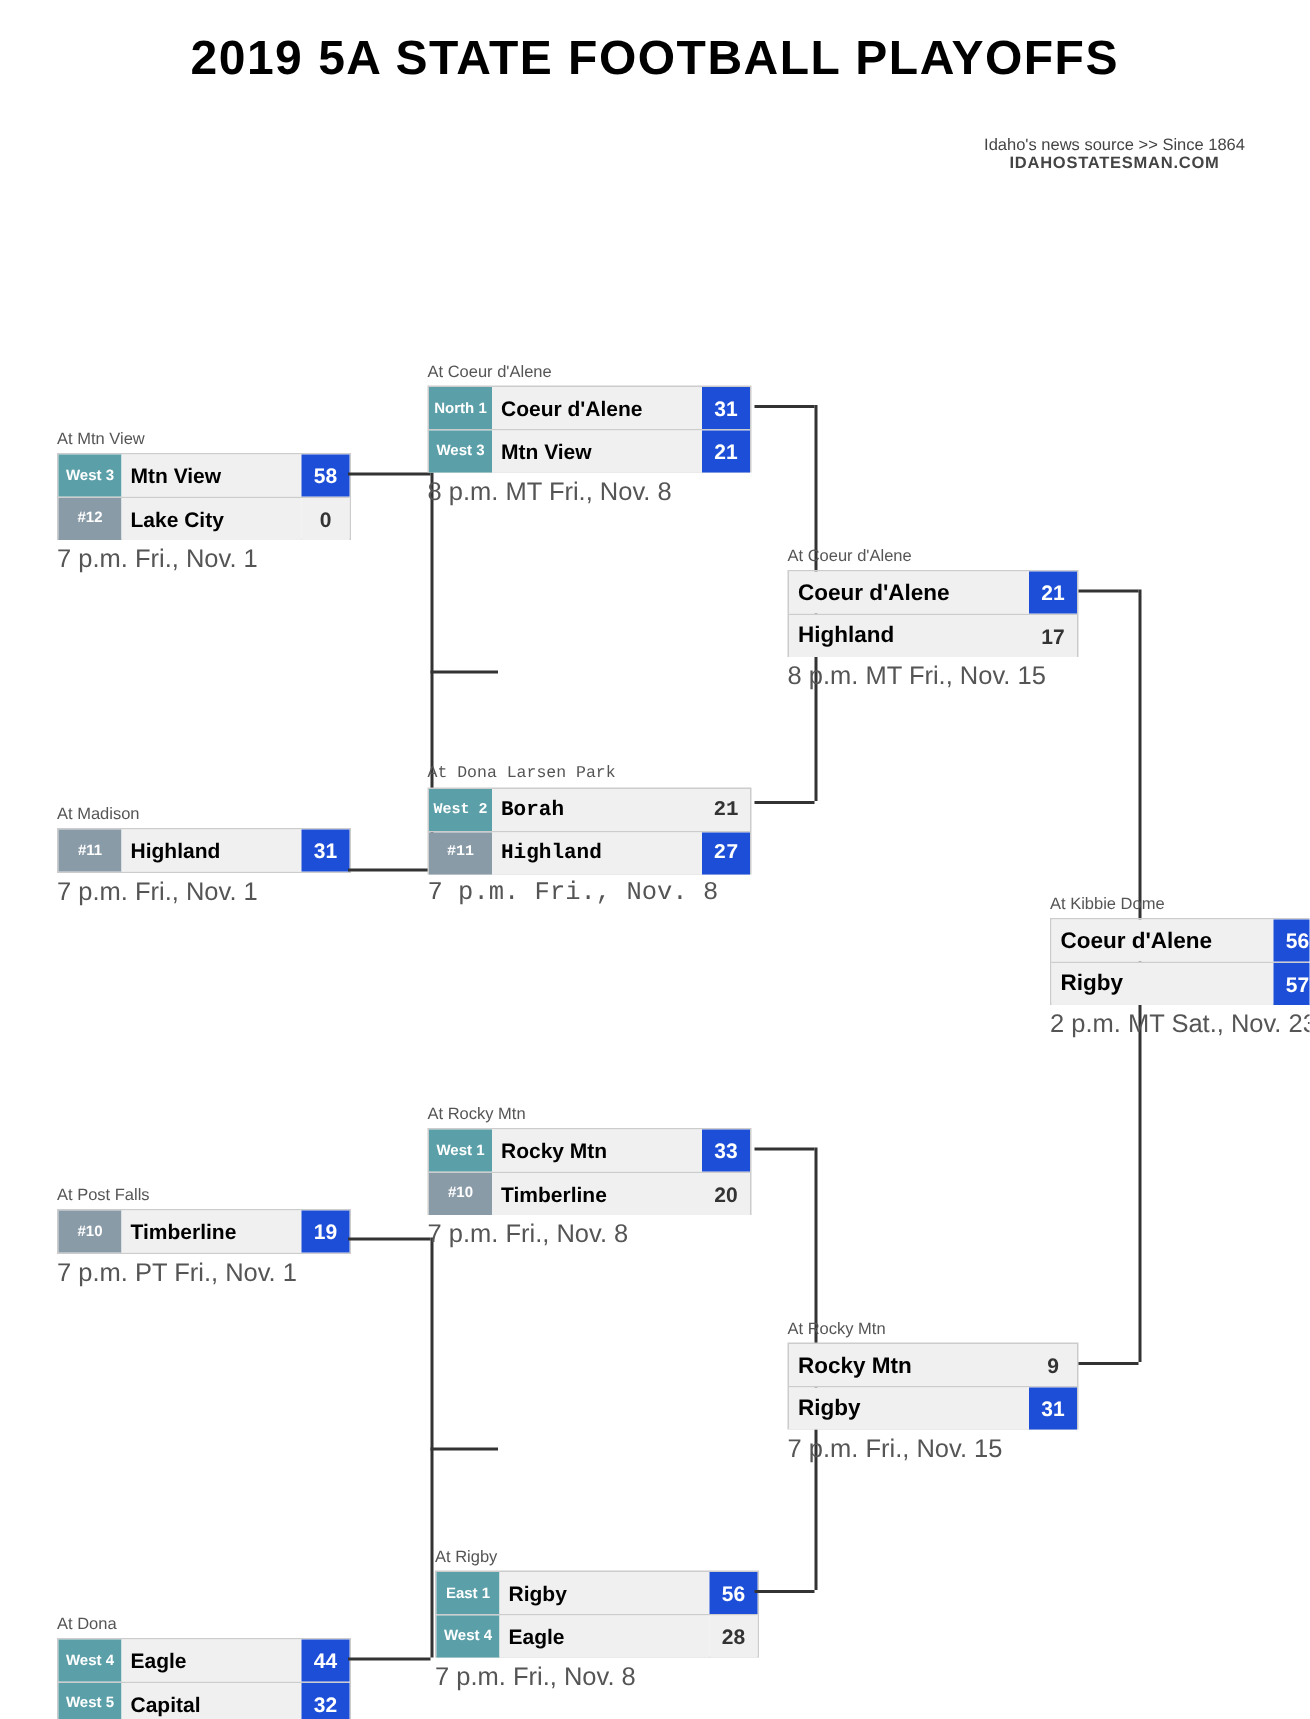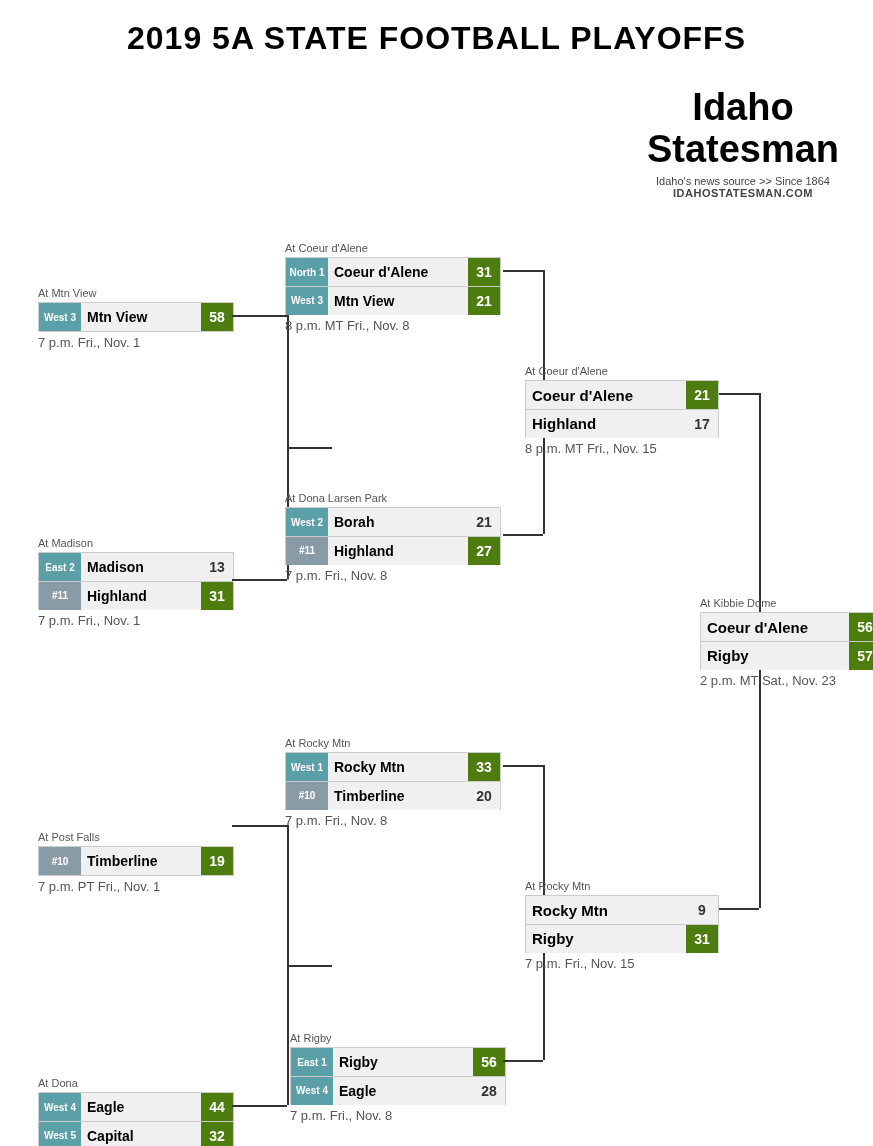--- a/index.html
+++ b/index.html
@@ -49,21 +49,21 @@
       display: flex;
       align-items: center;
       padding: 0 6px;
       font-size: 14px;
       font-weight: 600;
       flex: 1;
     }
     .score-box {
       width: 32px;
       height: 28px;
-      background: #4d7c0f;
+      background: #1d4ed8;
       color: #fff;
       display: flex;
       align-items: center;
       justify-content: center;
       font-size: 14px;
       font-weight: bold;
       flex-shrink: 0;
     }
     .score-white {
       background: #f0f0f0;
@@ -71,21 +71,21 @@
     }
     .matchup-block {
       position: absolute;
     }
     .matchup-label {
       font-size: 11px;
       color: #555;
       margin-bottom: 3px;
     }
     .matchup-time {
-      font-size: 13px;
+      font-size: 17px;
       color: #555;
       margin-top: 3px;
     }
     .team-pair {
       border: 1px solid #ccc;
       display: inline-block;
     }
     .team-pair .team-row + .team-row {
       border-top: 1px solid #ccc;
     }
@@ -120,58 +120,54 @@
     }
   </style>
 </head>
 <body>
 
 <h1>2019 5A STATE FOOTBALL PLAYOFFS</h1>
 
 <div class="bracket-container">
 
   <div class="logo-area" style="top:0; right:0;">
-    <div style="font-size:38px; font-weight:900; line-height:1.1;">
-      <span>Idaho</span><br>
-      <span>Statesman</span>
-    </div>
     <div class="logo-tagline">Idaho's news source &gt;&gt; Since 1864</div>
     <div class="logo-url">IDAHOSTATESMAN.COM</div>
   </div>
 
   <div class="matchup-block" style="left:18px; top:200px;">
     <div class="matchup-label">At Mtn View</div>
     <div class="team-pair">
       <div class="team-row">
         <div class="seed-box seed-teal" style="font-size:10px;">West 3</div>
         <div class="team-name" style="width:120px;">Mtn View</div>
         <div class="score-box">58</div>
       </div>
+      <div class="team-row">
+        <div class="seed-box seed-gray" style="font-size:10px;">#12</div>
+        <div class="team-name" style="width:120px;">Lake City</div>
+        <div class="score-box score-white">0</div>
+      </div>
     </div>
     <div class="matchup-time">7 p.m. Fri., Nov. 1</div>
   </div>
 
   <div class="matchup-block" style="left:18px; top:450px;">
     <div class="matchup-label">At Madison</div>
     <div class="team-pair">
-      <div class="team-row">
-        <div class="seed-box seed-teal" style="font-size:10px;">East 2</div>
-        <div class="team-name" style="width:120px;">Madison</div>
-        <div class="score-box score-white">13</div>
-      </div>
       <div class="team-row">
         <div class="seed-box seed-gray" style="font-size:10px;">#11</div>
         <div class="team-name" style="width:120px;">Highland</div>
         <div class="score-box">31</div>
       </div>
     </div>
     <div class="matchup-time">7 p.m. Fri., Nov. 1</div>
   </div>
 
-  <div class="matchup-block" style="left:18px; top:744px;">
+  <div class="matchup-block" style="left:18px; top:704px;">
     <div class="matchup-label">At Post Falls</div>
     <div class="team-pair">
       <div class="team-row">
         <div class="seed-box seed-gray" style="font-size:10px;">#10</div>
         <div class="team-name" style="width:120px;">Timberline</div>
         <div class="score-box">19</div>
       </div>
     </div>
     <div class="matchup-time">7 p.m. PT Fri., Nov. 1</div>
   </div>
@@ -216,21 +212,21 @@
       </div>
       <div class="team-row">
         <div class="seed-box seed-teal" style="font-size:10px;">West 3</div>
         <div class="team-name" style="width:140px;">Mtn View</div>
         <div class="score-box">21</div>
       </div>
     </div>
     <div class="matchup-time">8 p.m. MT Fri., Nov. 8</div>
   </div>
 
-  <div class="matchup-block" style="left:265px; top:405px;">
+  <div class="matchup-block" style="left:265px; top:423px;font-family:Liberation Mono, monospace;">
     <div class="matchup-label">At Dona Larsen Park</div>
     <div class="team-pair">
       <div class="team-row">
         <div class="seed-box seed-teal" style="font-size:10px;">West 2</div>
         <div class="team-name" style="width:140px;">Borah</div>
         <div class="score-box score-white">21</div>
       </div>
       <div class="team-row">
         <div class="seed-box seed-gray" style="font-size:10px;">#11</div>
         <div class="team-name" style="width:140px;">Highland</div>

